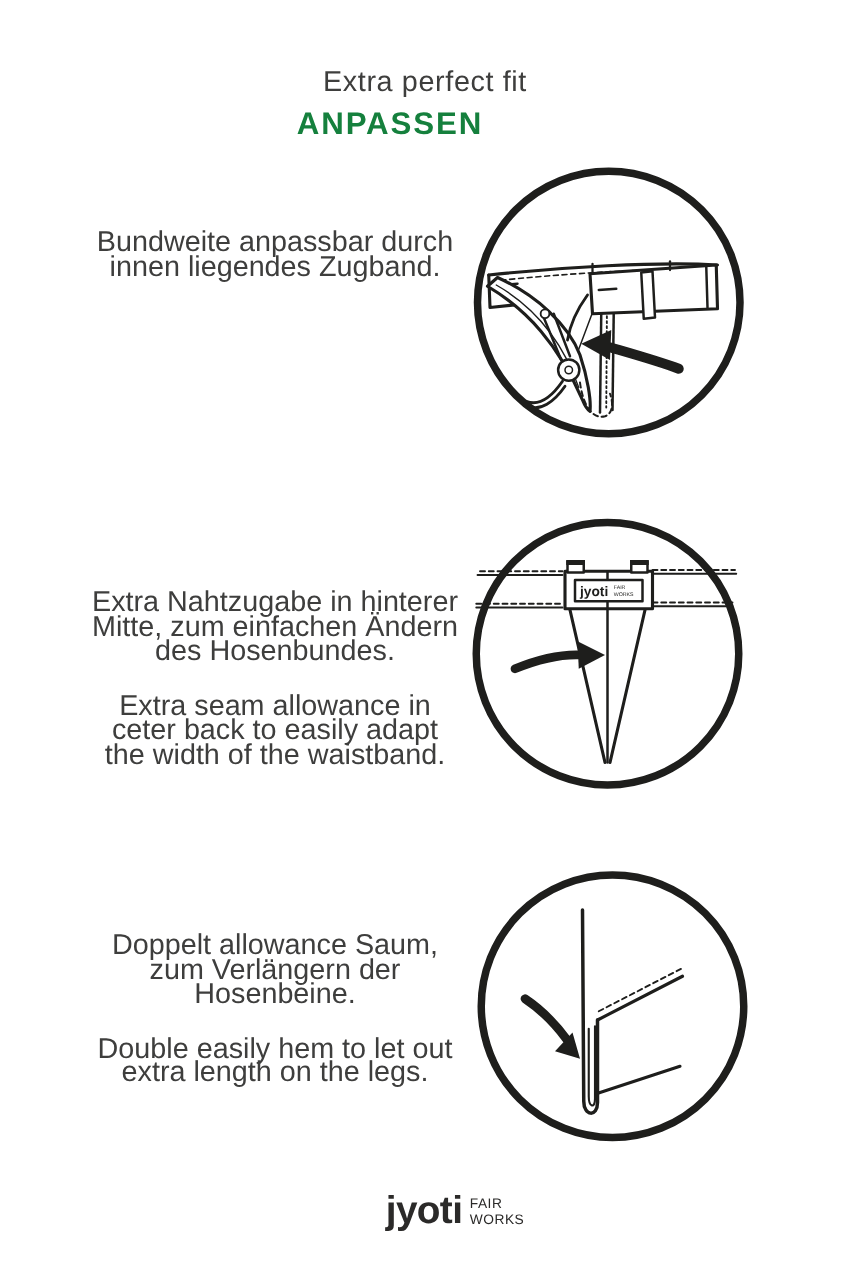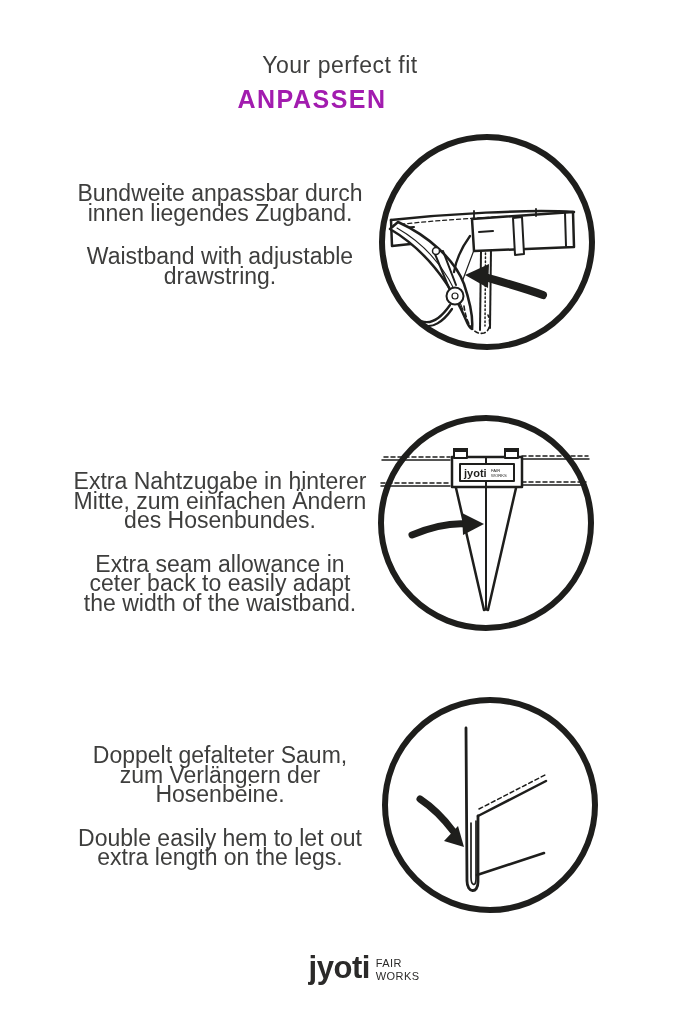--- a/index.html
+++ b/index.html
@@ -15,21 +15,21 @@
   .title {
     position:absolute; top:52px; left:0; width:680px;
     text-align:center;
     font-size:23px; font-weight:300; letter-spacing:0.5px;
     color:#3e3e3d;
   }
   .subtitle {
     position:absolute; top:85px; left:0; width:624px;
     text-align:center;
     font-size:25px; font-weight:700; letter-spacing:1.5px;
-    color:#a21caf;
+    color:#15803d;
   }
   .text-block {
     position:absolute; left:55px; width:330px;
     text-align:center;
     font-size:23px; line-height:19.5px;
     color:#3e3e3d;
   }
   .text-block p { white-space:pre-line; margin:0; }
   .text-block p + p { margin-top:24px; }
   #text-1 { top:184px; }
@@ -54,28 +54,26 @@
     margin-left:6px; margin-top:4px;
     font-size:11px; line-height:12.5px; letter-spacing:0.4px;
     font-weight:400; color:#2b2a29;
   }
 </style>
 </head>
 <body>
 
 <div class="page">
 
-  <div class="title">Your perfect fit</div>
+  <div class="title">Extra perfect fit</div>
   <div class="subtitle">ANPASSEN</div>
 
   <div class="text-block" id="text-1">
     <p>Bundweite anpassbar durch
 innen liegendes Zugband.</p>
-    <p>Waistband with adjustable
-drawstring.</p>
   </div>
 
   <div class="circle-wrap" id="circle-1">
     <svg viewBox="0 0 220 220">
       <circle cx="110" cy="110" r="105" fill="#ffffff" stroke="#1e1e1c" stroke-width="6"></circle>
       <g stroke="#1e1e1c" fill="none" stroke-linejoin="round" stroke-linecap="round">
 
         <path d="M14,88 C70,82 150,77 197,80" stroke-width="2.5"></path>
         <path d="M14,88 L15,114 L52,110" stroke-width="2.5"></path>
         <path d="M17,93 C70,87 150,82 194,84" stroke-width="1.3" stroke-dasharray="4,3"></path>
@@ -164,21 +162,21 @@
         <path d="M140,75 L112,197" stroke-width="2.5"></path>
       </g>
       <g>
         <path d="M36,122 C58,113 74,110 90,111" stroke="#1e1e1c" stroke-width="7" fill="none" stroke-linecap="round"></path>
         <polygon points="108,111 86,100 87,122" fill="#1e1e1c"></polygon>
       </g>
     </svg>
   </div>
 
   <div class="text-block" id="text-3">
-    <p>Doppelt gefalteter Saum,
+    <p>Doppelt allowance Saum,
 zum Verlängern der
 Hosenbeine.</p>
     <p>Double easily hem to let out
 extra length on the legs.</p>
   </div>
 
   <div class="circle-wrap" id="circle-3">
     <svg viewBox="0 0 220 220">
       <circle cx="110" cy="110" r="105" fill="#ffffff" stroke="#1e1e1c" stroke-width="6"></circle>
       <g stroke="#1e1e1c" fill="none" stroke-linejoin="round" stroke-linecap="round">

